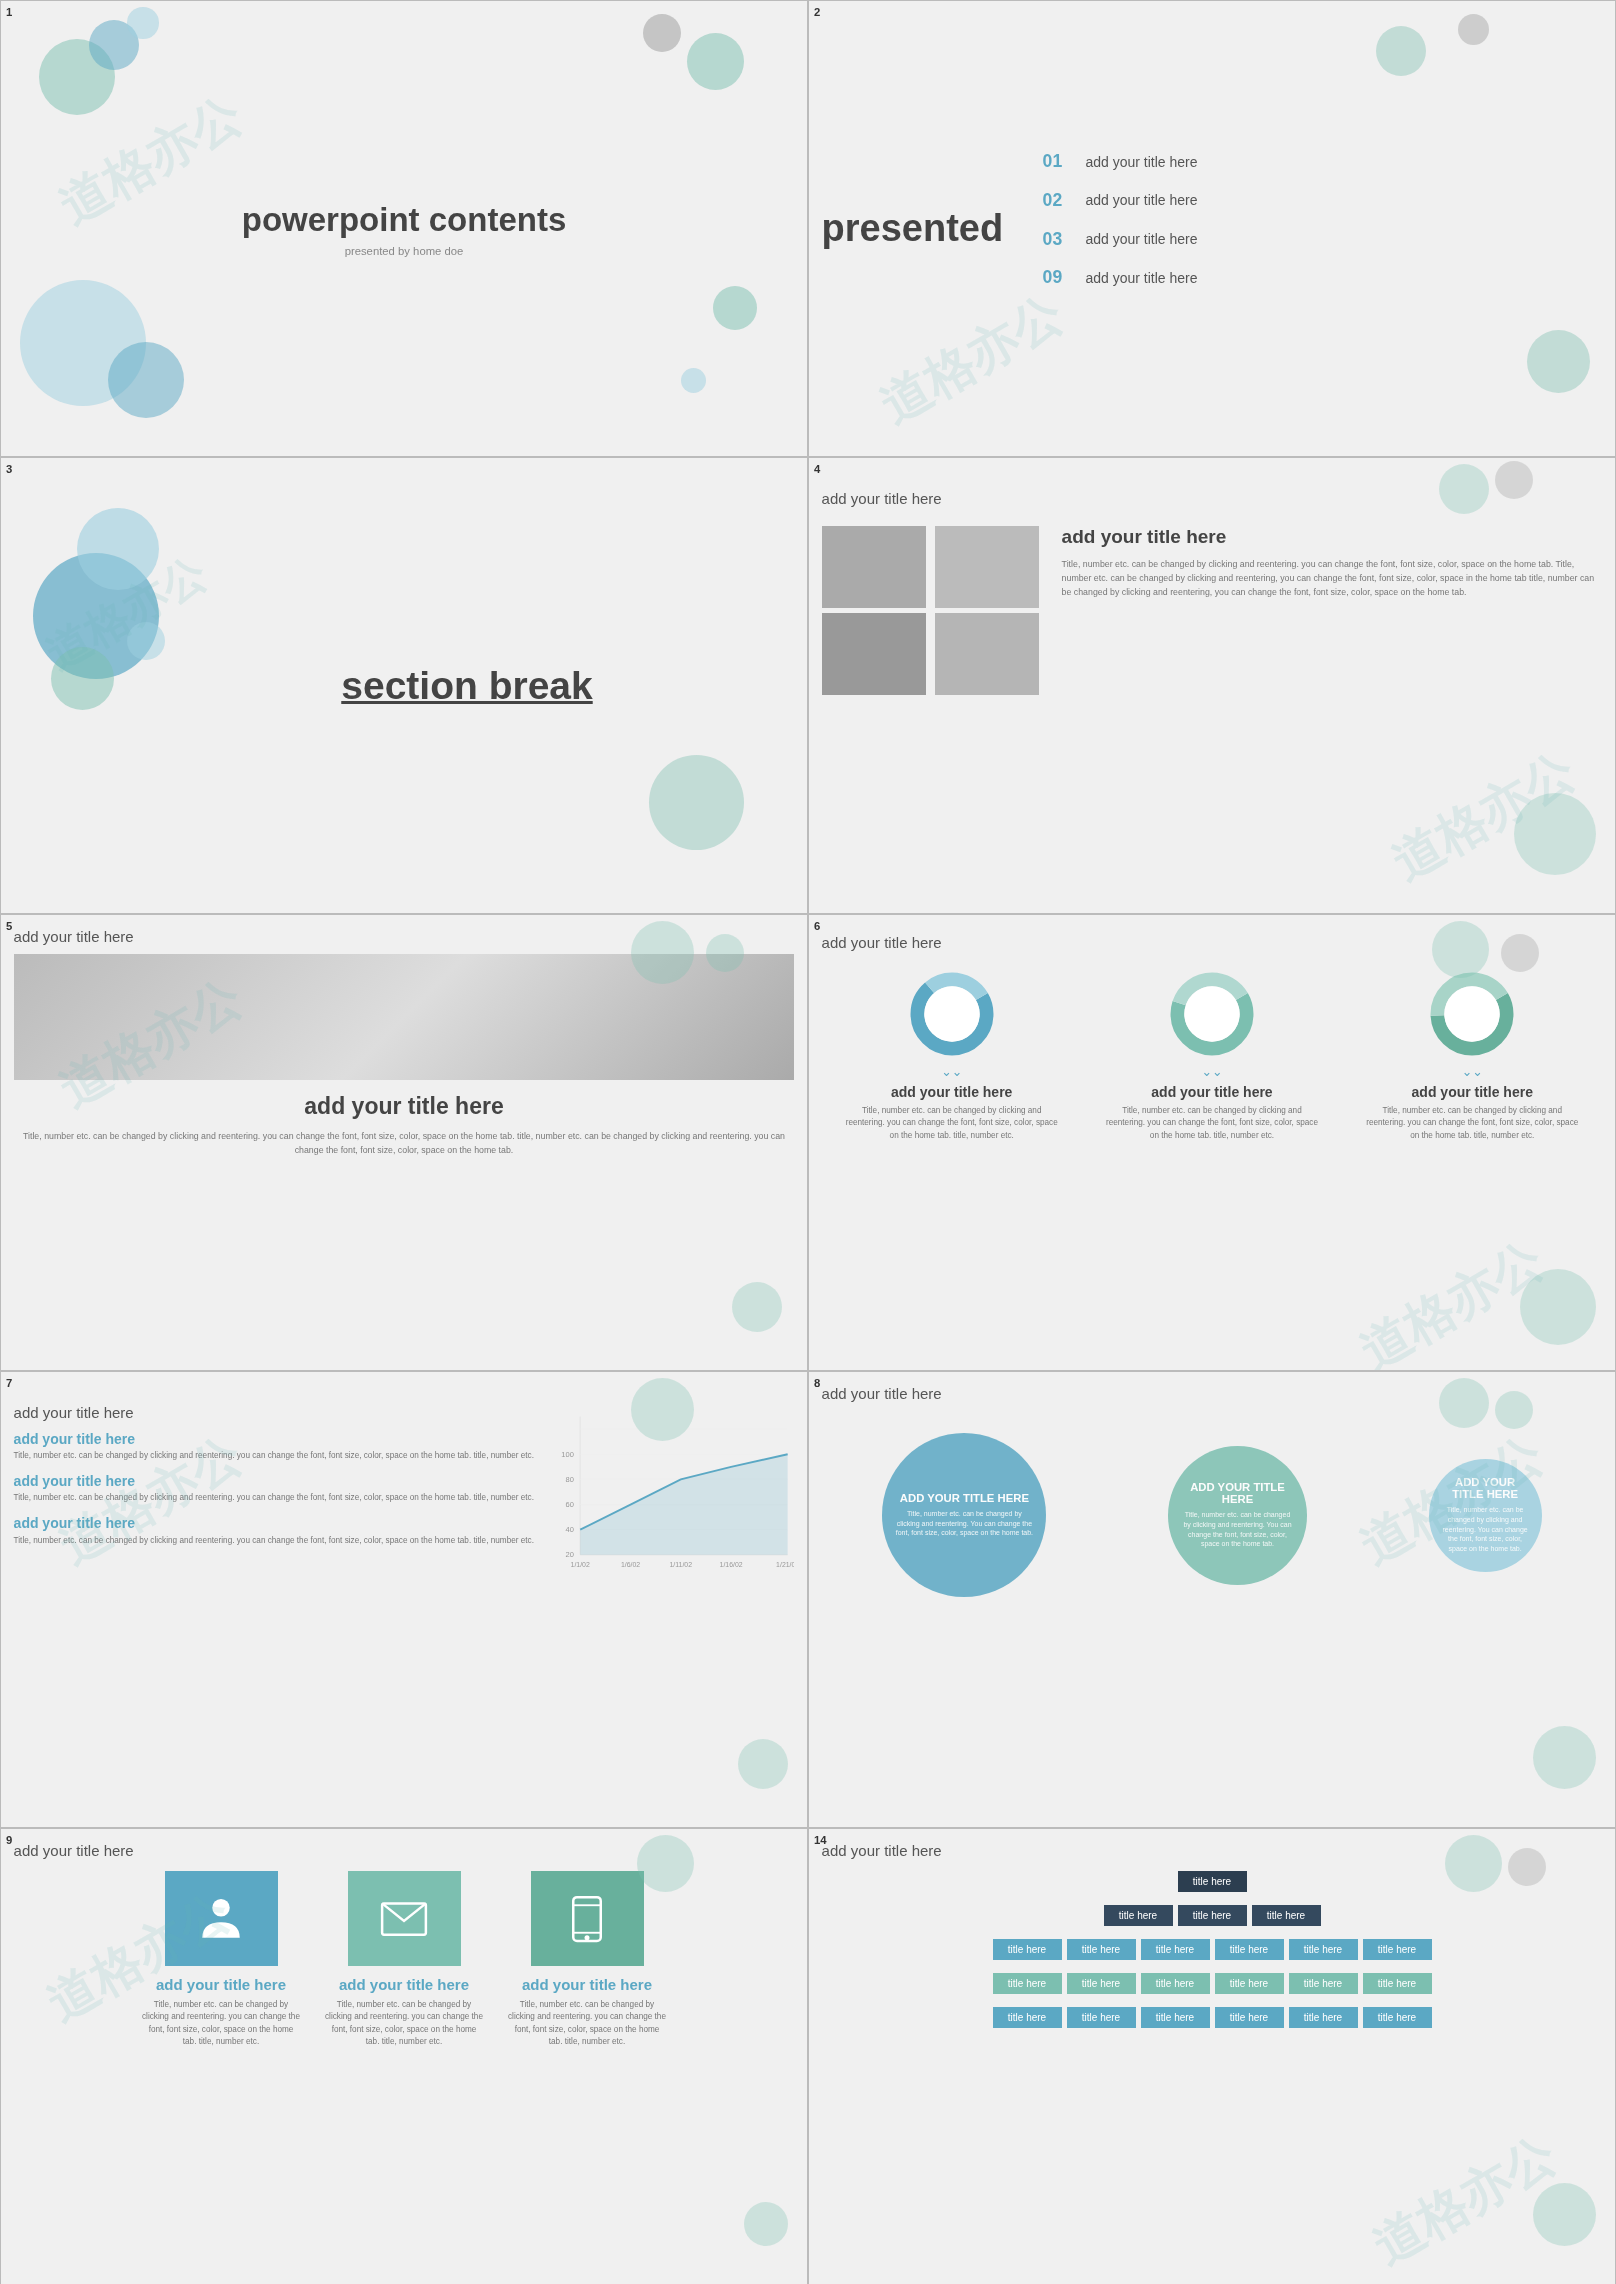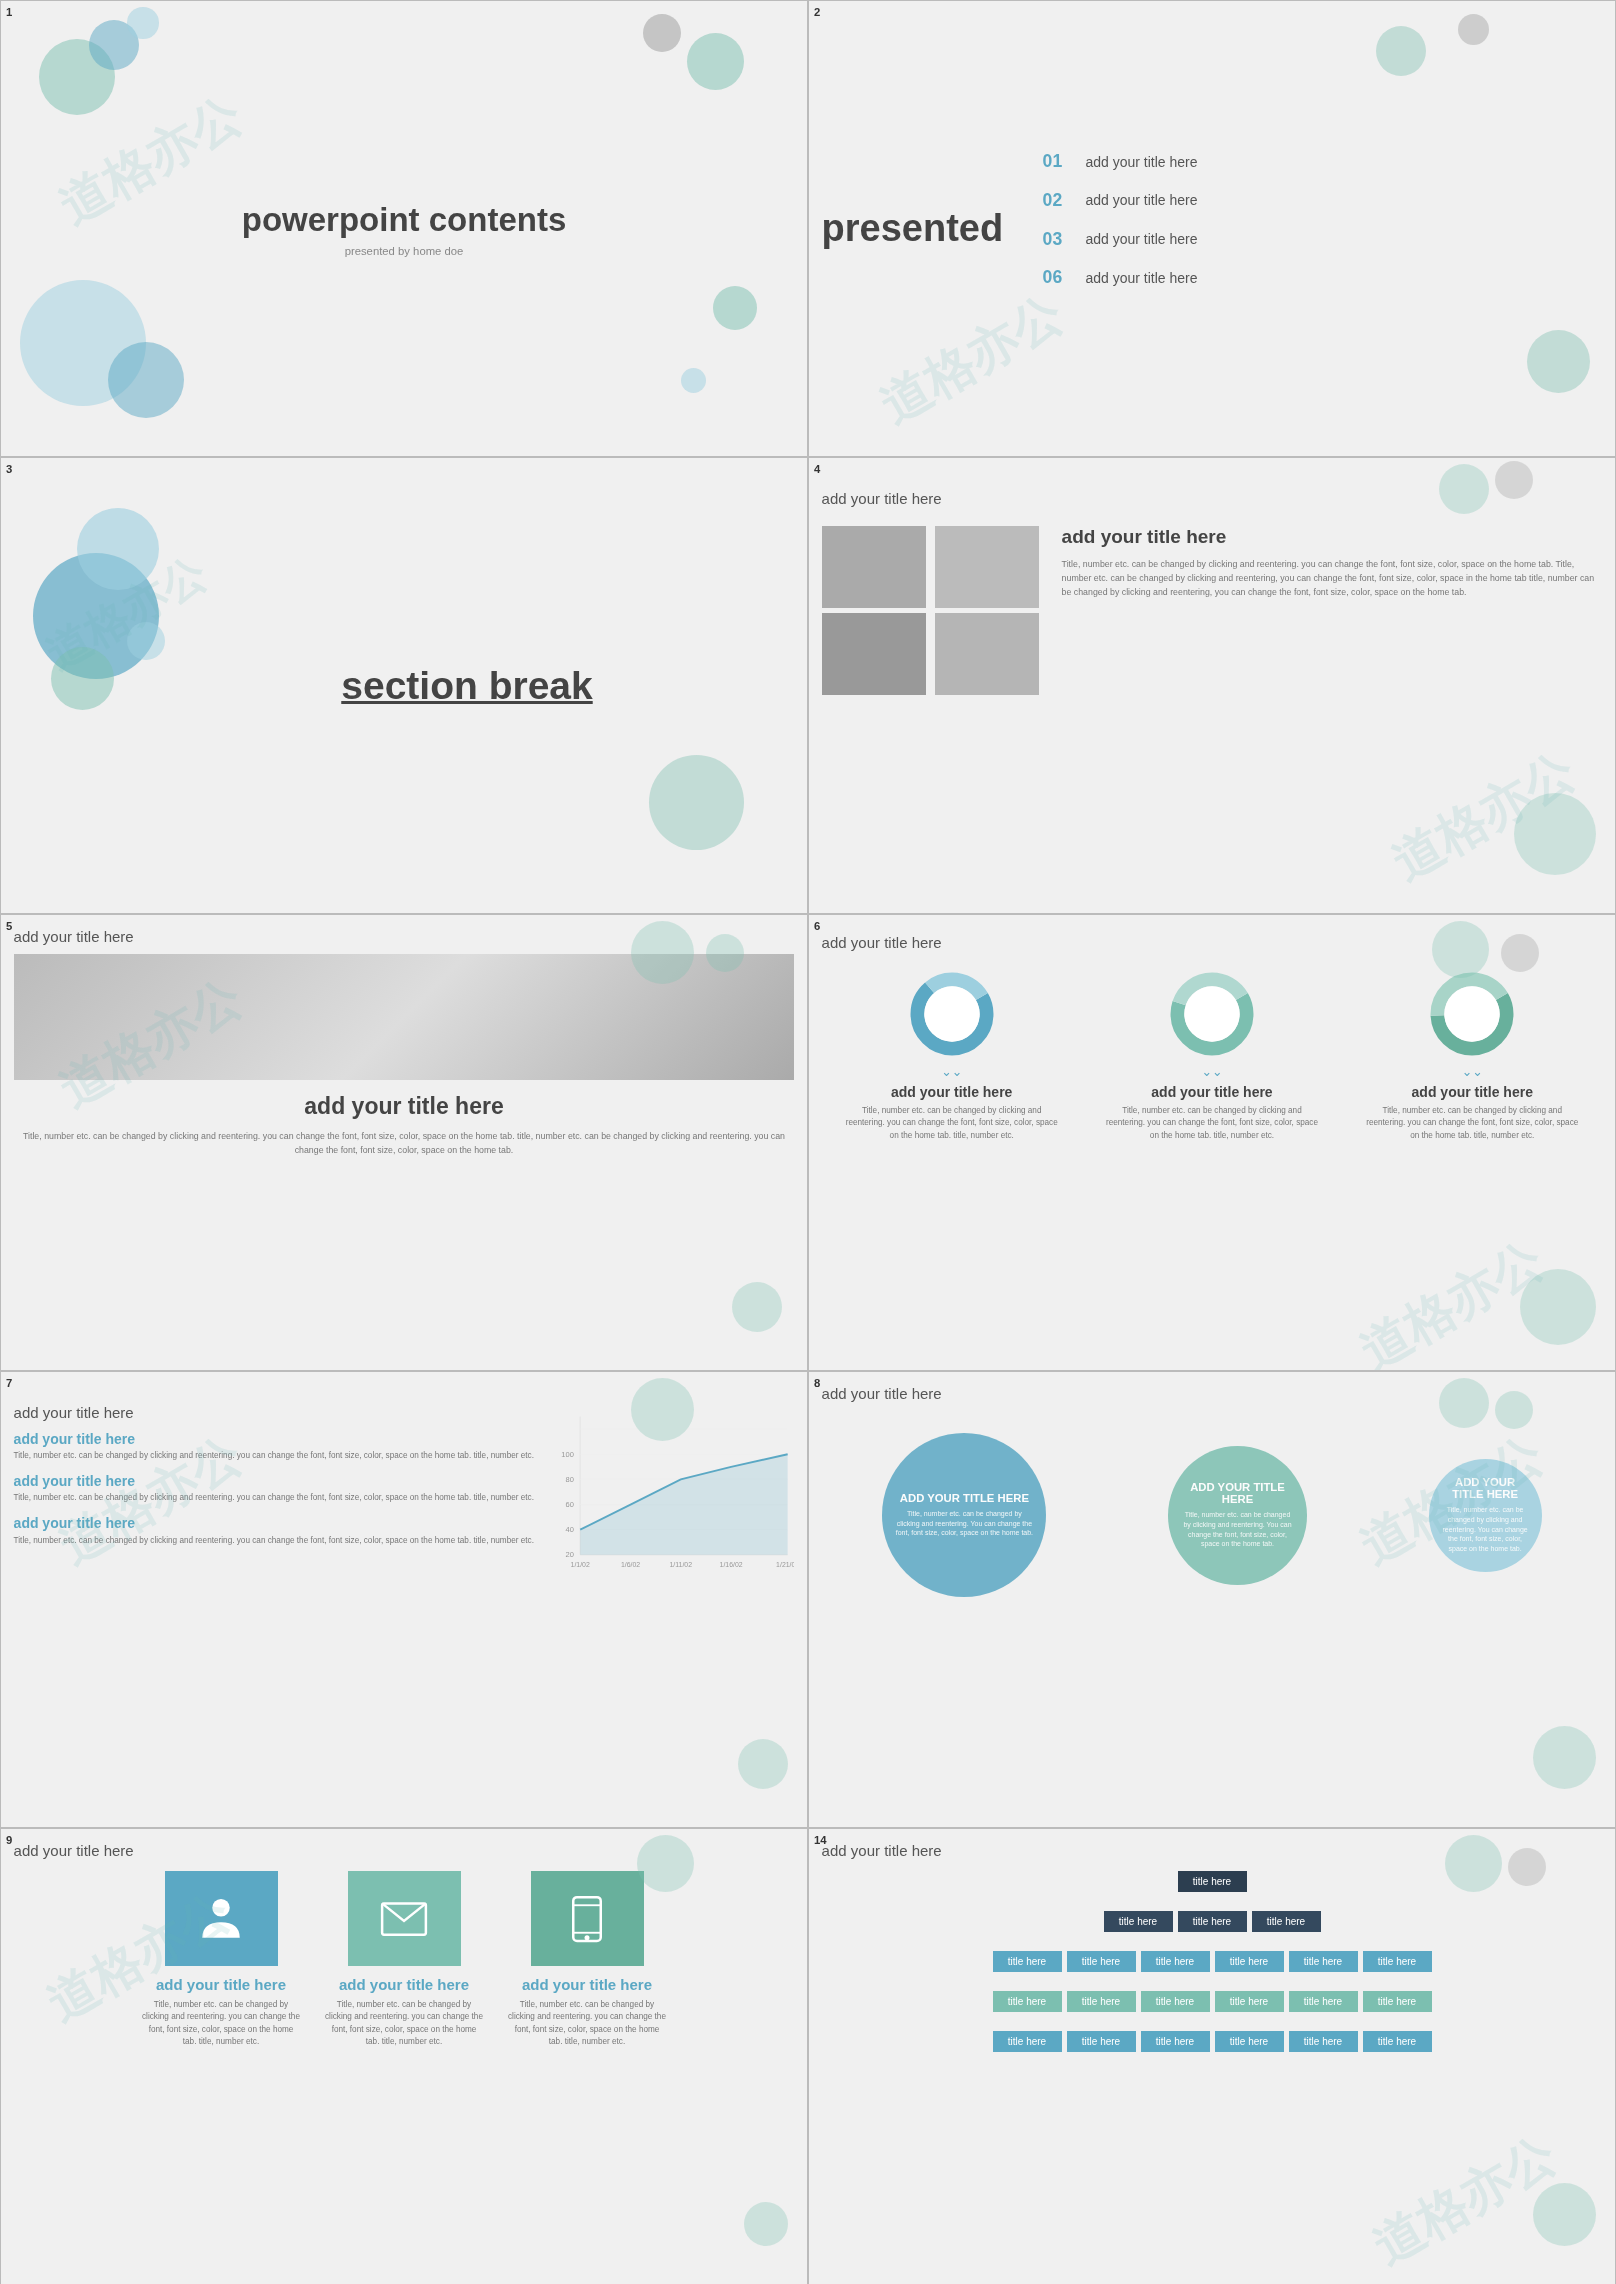--- a/index.html
+++ b/index.html
@@ -101,21 +101,21 @@
     .slide-9 .slide-header { font-size: 15px; color: #555; margin-bottom: 9.5px; }
     .slide-9 .cards-row { display: flex; gap: 25px; margin-top: 12.6px; justify-content: center; }
     .slide-9 .card { display: flex; flex-direction: column; align-items: center; width: 158px; }
     .slide-9 .card-icon { width: 113px; height: 95px; display: flex; align-items: center; justify-content: center; margin-bottom: 9.5px; }
     .slide-9 .card-title { font-size: 15px; font-weight: bold; color: #5BA8C4; margin-bottom: 6.3px; text-align: center; }
     .slide-9 .card-desc { font-size: 8.2px; color: #777; text-align: center; line-height: 1.5; }
 
     
     .slide-10 { }
     .slide-10 .slide-header { font-size: 15px; color: #555; margin-bottom: 9.5px; }
-    .org-chart { display: flex; flex-direction: column; align-items: center; gap: 19px; margin-top: 12.6px; }
+    .org-chart { display: flex; flex-direction: column; align-items: center; gap: 13px; margin-top: 12.6px; }
     .org-row { display: flex; gap: 5px; justify-content: center; }
     .org-box { padding: 5px 8.8px; font-size: 10px; color: #fff; text-align: center; min-width: 69px; }
     .org-box-dark { background: #2c3e50; }
     .org-box-mid { background: #34495e; }
     .org-box-teal { background: #5BA8C4; }
     .org-box-green { background: #7CBFB0; }
 
     
     .watermark {
       position: absolute;
@@ -170,21 +170,21 @@
       </div>
       <div class="content-item">
         <span class="content-num">02</span>
         <span>add your title here</span>
       </div>
       <div class="content-item">
         <span class="content-num">03</span>
         <span>add your title here</span>
       </div>
       <div class="content-item">
-        <span class="content-num">06</span>
+        <span class="content-num">09</span>
         <span>add your title here</span>
       </div>
     </div>
   </div>
 
   <div class="slide slide-3">
     <span class="slide-number">3</span>
 
     <div class="bubble b-blue" style="width:126px;height:126px;top:95px;left:31.5px;opacity:0.7;"></div>
     <div class="bubble b-ltblue" style="width:82px;height:82px;top:50px;left:76px;opacity:0.6;"></div>

